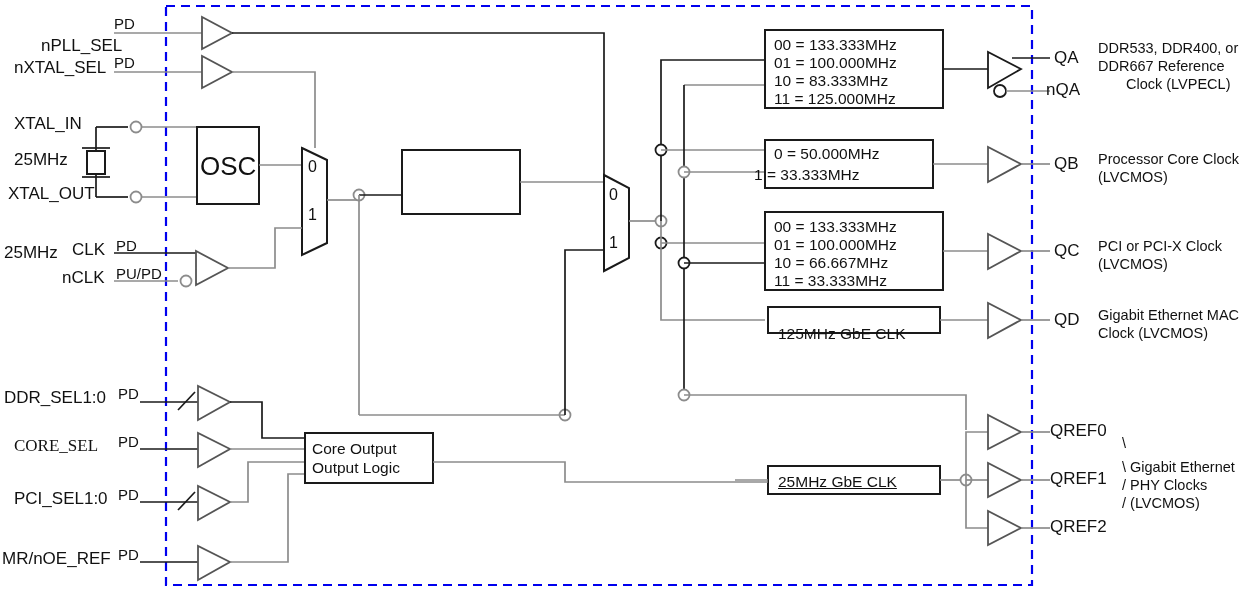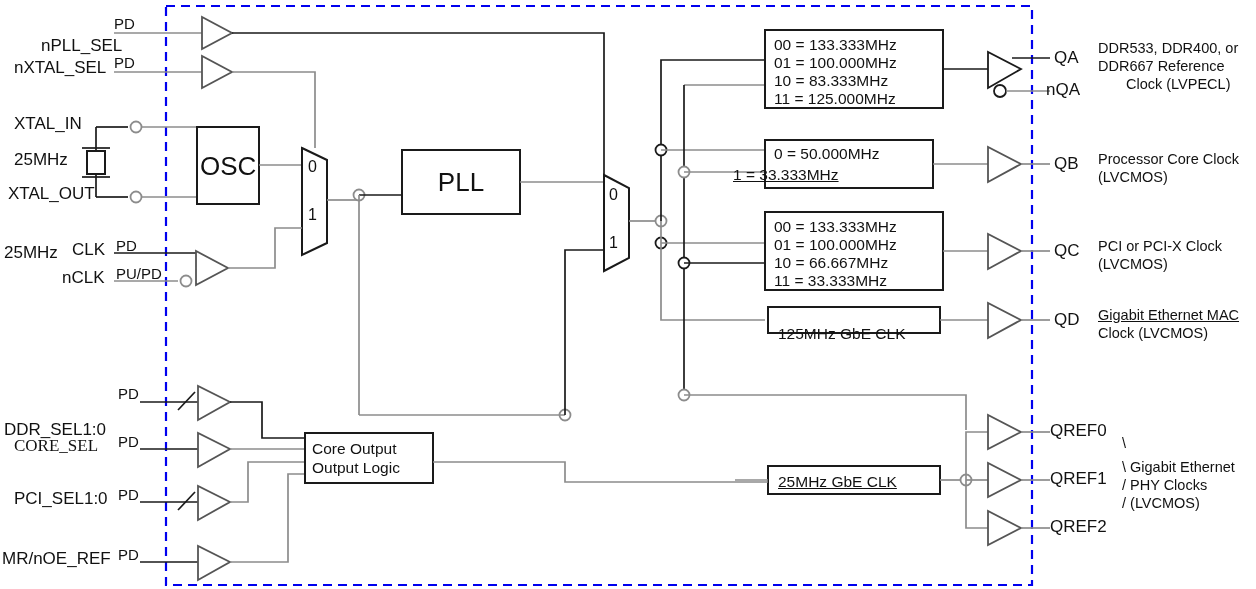--- a/index.html
+++ b/index.html
@@ -172,50 +172,49 @@
   <div class="lbl pin" style="left:14px;top:114px;">XTAL_IN</div>
   <div class="lbl pin" style="left:8px;top:184px;">XTAL_OUT</div>
   <div class="lbl pin" style="left:14px;top:150px;">25MHz</div>
 
   <div class="lbl pin" style="left:4px;top:243px;">25MHz</div>
   <div class="lbl pin" style="left:72px;top:240px;">CLK</div>
   <div class="lbl sub" style="left:116px;top:237px;">PD</div>
   <div class="lbl pin" style="left:62px;top:268px;">nCLK</div>
   <div class="lbl sub" style="left:116px;top:265px;">PU/PD</div>
 
-  <div class="lbl pin" style="left:4px;top:388px;margin-top:32px;">DDR_SEL1:0</div>
+  <div class="lbl pin" style="left:4px;top:388px;">DDR_SEL1:0</div>
   <div class="lbl sub" style="left:118px;top:385px;">PD</div>
 
   <div class="lbl pin" style="left:14px;top:436px;font-family:Liberation Serif, serif;">CORE_SEL</div>
   <div class="lbl sub" style="left:118px;top:433px;">PD</div>
 
   <div class="lbl pin" style="left:14px;top:489px;">PCI_SEL1:0</div>
   <div class="lbl sub" style="left:118px;top:486px;">PD</div>
 
   <div class="lbl pin" style="left:2px;top:549px;">MR/nOE_REF</div>
   <div class="lbl sub" style="left:118px;top:546px;">PD</div>
 
   <div class="lbl bigtxt" style="left:200px;top:151px;width:56px;text-align:center;">OSC</div>
-  <div class="lbl bigtxt" style="left:402px;top:167px;width:118px;text-align:center;">PLL</div>
 
   <div class="lbl muxnum" style="left:308px;top:158px;">0</div>
   <div class="lbl muxnum" style="left:308px;top:206px;">1</div>
   <div class="lbl muxnum" style="left:609px;top:186px;">0</div>
   <div class="lbl muxnum" style="left:609px;top:234px;">1</div>
 
   <div class="lbl boxtxt" style="left:312px;top:439px;">Core Output</div>
   <div class="lbl boxtxt" style="left:312px;top:458px;">Output Logic</div>
 
   <div class="lbl boxtxt" style="left:774px;top:35px;">00 = 133.333MHz</div>
   <div class="lbl boxtxt" style="left:774px;top:53px;">01 = 100.000MHz</div>
   <div class="lbl boxtxt" style="left:774px;top:71px;">10 =   83.333MHz</div>
   <div class="lbl boxtxt" style="left:774px;top:89px;">11 = 125.000MHz</div>
 
   <div class="lbl boxtxt" style="left:774px;top:144px;">0 = 50.000MHz</div>
-  <div class="lbl boxtxt" style="left:733px;top:165px;text-decoration:underline;">1 = 33.333MHz</div>
+  <div class="lbl boxtxt" style="left:754px;top:165px;">1 = 33.333MHz</div>
 
   <div class="lbl boxtxt" style="left:774px;top:217px;">00 = 133.333MHz</div>
   <div class="lbl boxtxt" style="left:774px;top:235px;">01 = 100.000MHz</div>
   <div class="lbl boxtxt" style="left:774px;top:253px;">10 = 66.667MHz</div>
   <div class="lbl boxtxt" style="left:774px;top:271px;">11 = 33.333MHz</div>
 
   <div class="lbl boxtxt" style="left:778px;top:324px;">125MHz GbE CLK</div>
   <div class="lbl boxtxt" style="left:778px;top:472px;text-decoration:underline;">25MHz GbE CLK</div>
 
   <div class="lbl outname" style="left:1054px;top:48px;">QA</div>
@@ -230,21 +229,21 @@
   <div class="lbl desc" style="left:1098px;top:39px;">DDR533, DDR400, or</div>
   <div class="lbl desc" style="left:1098px;top:57px;">DDR667 Reference</div>
   <div class="lbl desc" style="left:1098px;top:75px;margin-left:28px;">Clock (LVPECL)</div>
 
   <div class="lbl desc" style="left:1098px;top:150px;">Processor Core Clock</div>
   <div class="lbl desc" style="left:1098px;top:168px;">(LVCMOS)</div>
 
   <div class="lbl desc" style="left:1098px;top:237px;">PCI or PCI-X Clock</div>
   <div class="lbl desc" style="left:1098px;top:255px;">(LVCMOS)</div>
 
-  <div class="lbl desc" style="left:1098px;top:306px;text-decoration:underline;">Gigabit Ethernet MAC</div>
+  <div class="lbl desc" style="left:1098px;top:306px;">Gigabit Ethernet MAC</div>
   <div class="lbl desc" style="left:1098px;top:324px;">Clock (LVCMOS)</div>
 
   <div class="lbl desc" style="left:1122px;top:434px;">\</div>
   <div class="lbl desc" style="left:1122px;top:458px;">\ Gigabit Ethernet</div>
   <div class="lbl desc" style="left:1122px;top:476px;">/ PHY Clocks</div>
   <div class="lbl desc" style="left:1122px;top:494px;">/  (LVCMOS)</div>
 
 </div>
 
 </body></html>

